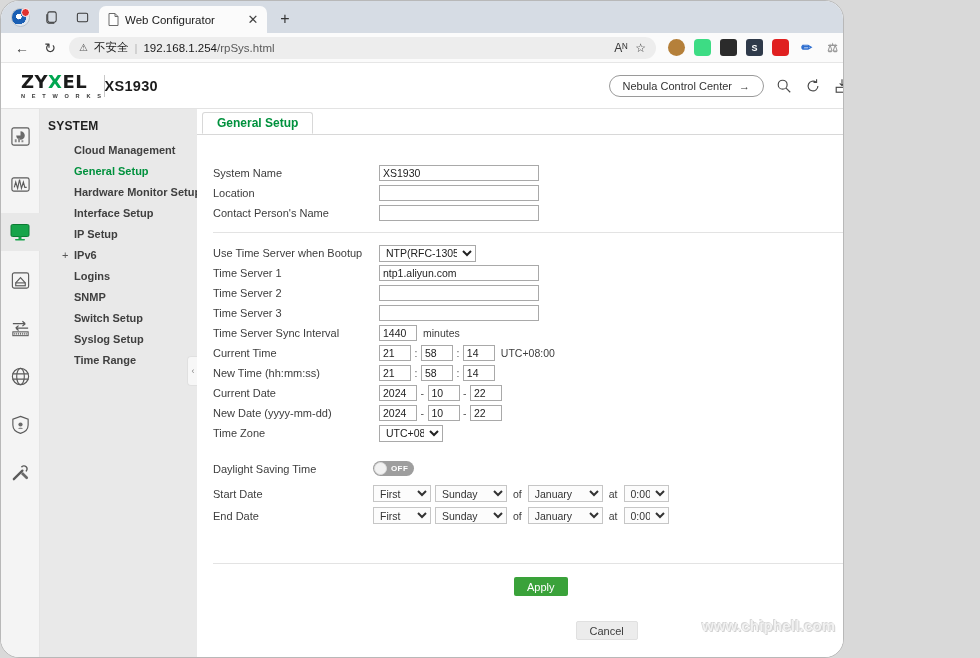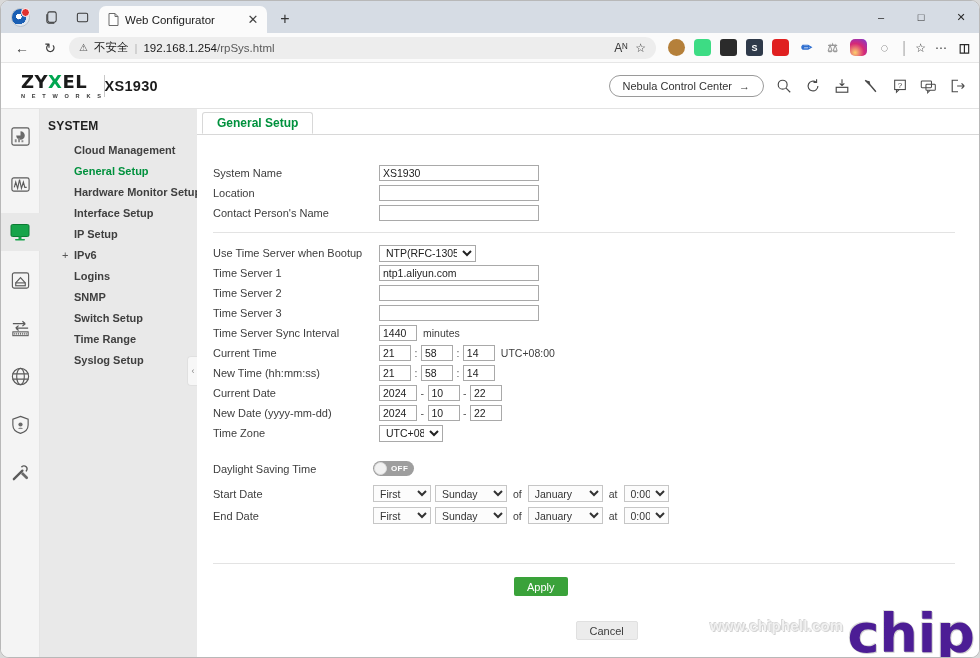--- a/index.html
+++ b/index.html
@@ -5,24 +5,24 @@
   * { box-sizing: border-box; }
   html, body {
     margin: 0; padding: 0;
     width: 980px; height: 658px;
     overflow: hidden;
     background: #d9d9d9;
     font-family: "Liberation Sans", sans-serif;
   }
   .win {
     position: absolute; left: 0; top: 0;
-    width: 980px; height: 658px;
+    width: 844px; height: 658px;
     background: #ffffff;
     border: 1px solid #b8b8b8;
-    border-radius: 9px;
+    border-radius: 19px;
     overflow: hidden;
   }
 
   
   .tabstrip {
     position: absolute; left: 0; top: 0; width: 980px; height: 32px;
     background: #d6dce4;
     display: flex; align-items: flex-end;
   }
   .chrome-ctrl-left {
@@ -206,21 +206,21 @@
   .btn {
     font-size: 11px; height: 19px; min-width: 52px; display: flex;
     align-items: center; justify-content: center; padding: 0 13px;
     border-radius: 2px;
   }
   .btn.apply { background: #3aa23a; color: #fff; }
   .btn.cancel { background: #ececec; color: #3c3c3c; border: 1px solid #e0e0e0; margin-top: 44px; }
 
   .watermark {
     position: absolute; right: 6px; bottom: 2px;
-    display: flex; align-items: flex-end; gap: 4px;
+    display: flex; align-items: flex-end; gap: 12px;
     pointer-events: none;
   }
   .wm-text {
     font-size: 15px; font-weight: bold; color: #f2f2f2;
     text-shadow: 0 0 1px #c9c9c9, 1px 1px 0 #d5d5d5, -1px -1px 0 #d9d9d9;
     letter-spacing: .2px; margin-bottom: 22px;
   }
   .wm-logo {
     font-size: 54px; font-weight: bold; color: #4c1d95; line-height: .82;
     text-shadow: 0 0 1px #c5c5c5, 1px 1px 0 #d2d2d2, -1px -1px 0 #dcdcdc;
@@ -428,22 +428,22 @@
       <div class="sb-item">Hardware Monitor Setup</div>
       <div class="sb-item">Interface Setup</div>
       <div class="sb-item">IP Setup</div>
       <div class="sb-item">
         <span class="plus">+</span>
         <span>IPv6</span>
       </div>
       <div class="sb-item">Logins</div>
       <div class="sb-item">SNMP</div>
       <div class="sb-item">Switch Setup</div>
+      <div class="sb-item">Syslog Setup</div>
       <div class="sb-item">Time Range</div>
-      <div class="sb-item">Syslog Setup</div>
       <div class="collapse-handle">‹</div>
     </div>
 
     <div class="content">
       <div class="tabbar">
         <div class="ctab">General Setup</div>
       </div>
 
       <div class="form">
 

